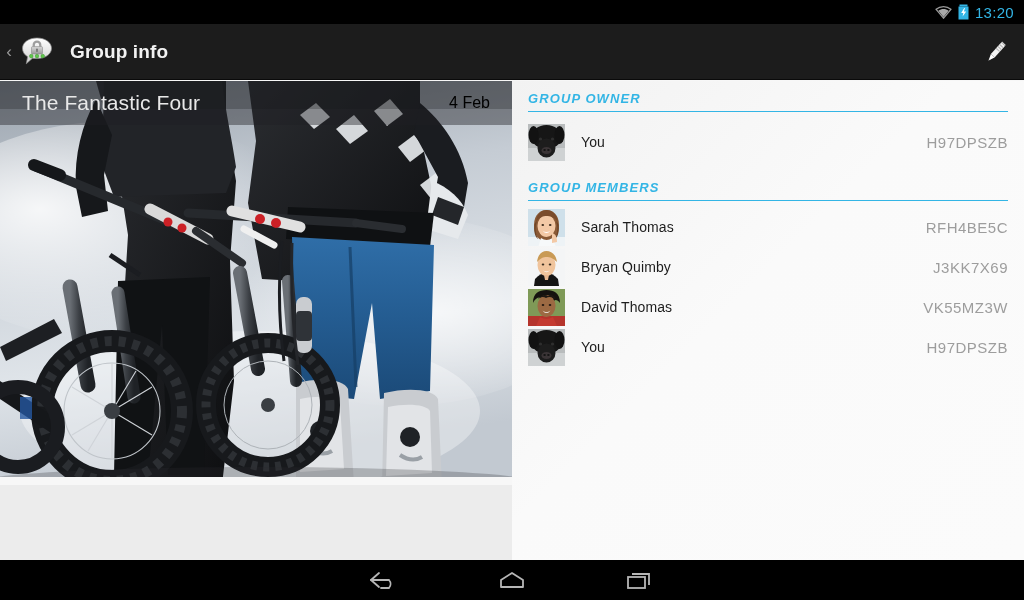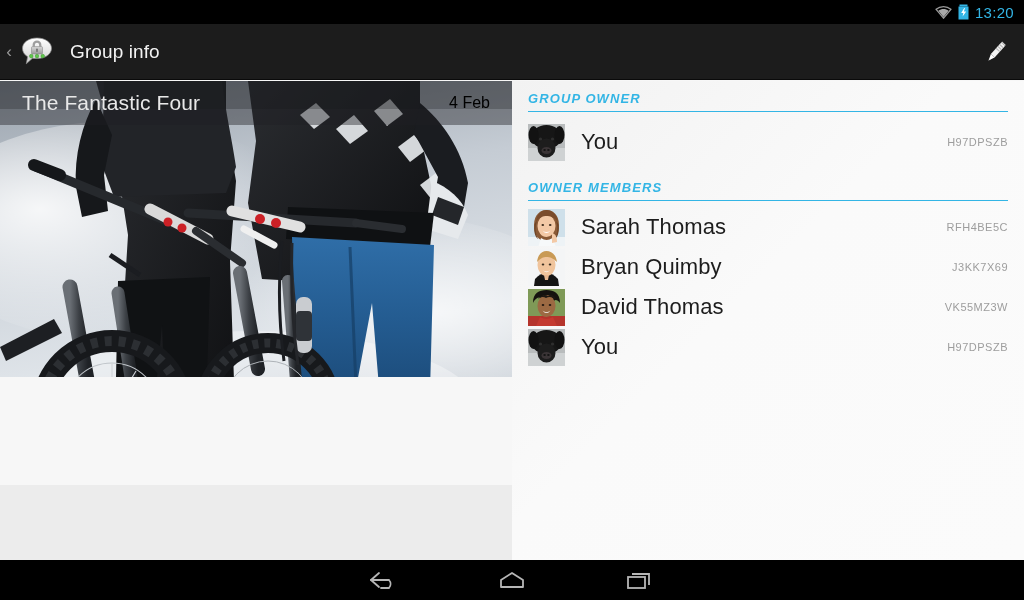--- a/index.html
+++ b/index.html
@@ -29,31 +29,31 @@
     background:#1c1c1c;
     border-bottom:1px solid #0a0a0a;
     display:flex; align-items:center;
   }
   .ab-up {
     width:16px; height:56px; display:flex; align-items:center; justify-content:center;
     color:#999; font-size:17px; line-height:1; padding-left:2px;
   }
   .ab-appicon { width:40px; height:40px; margin-left:1px; flex:none; position:relative; }
   .ab-title {
-    color:#f2f2f2; font-size:19px; margin-left:13px; font-weight:400;
+    color:#f2f2f2; font-size:19px; margin-left:13px; font-weight:700;
     letter-spacing:.1px;
   }
   .ab-spacer { flex:1; }
   .ab-action {
     width:56px; height:56px; display:flex; align-items:center; justify-content:center;
   }
 
   
   .photo-pane {
-    position:absolute; left:0; top:81px; width:512px; height:296px;
+    position:absolute; left:0; top:81px; width:512px; height:396px;
     overflow:hidden; background:#7d838c;padding-left:32px;
   }
   .photo-art { position:absolute; inset:0; }
   .photo-caption {
     position:absolute; left:0; top:0; width:512px; height:44px;
     background:rgba(30,32,36,0.42);
     display:flex; align-items:center; padding:0 22px;
   }
   .pc-title { color:#e8e8e8; font-size:21px; flex:1; letter-spacing:.1px; }
   .pc-date  { color:#000000; font-size:16px; }
@@ -79,25 +79,25 @@
     display:flex; align-items:center; height:40px; padding:0 16px;
     margin-top:0;
   }
   .member-row.first { margin-top:6px; }
   .avatar {
     width:37px; height:37px; flex:none; overflow:hidden; position:relative;
     background:#d8d8d8;
   }
   .av-art { position:absolute; inset:0; }
   .member-name {
-    font-size:22px; color:#1d1d1d; margin-left:16px; flex:1;
+    font-size:14px; color:#1d1d1d; margin-left:16px; flex:1;
     letter-spacing:.1px;
   }
   .member-id {
-    font-size:11px; color:#9d9d9d; letter-spacing:.5px;margin-left:48px;
+    font-size:15px; color:#9d9d9d; letter-spacing:.5px;margin-left:48px;
   }
   .owner-block .member-row { height:48px; }
   .members-block { margin-top:14px; }
   .members-block .member-row { height:40px; }
 
   
   .navbar {
     position:absolute; left:0; top:560px; width:1024px; height:40px;
     background:#000; display:flex; align-items:center; justify-content:center;
   }
@@ -334,21 +334,21 @@
             <ellipse cx="12.5" cy="15" rx="1.7" ry="1.5" fill="#2e2e2e"></ellipse>
             <ellipse cx="24.5" cy="15" rx="1.7" ry="1.5" fill="#2e2e2e"></ellipse>
           </svg>
         </div>
         <div class="member-name">You</div>
         <div class="member-id">H97DPSZB</div>
       </div>
     </div>
 
     <div class="members-block">
-      <div class="section-head">OWNER MEMBERS</div>
+      <div class="section-head">GROUP MEMBERS</div>
       <div class="section-rule"></div>
 
       <div class="member-row first">
         <div class="avatar">
           <svg class="av-art" width="37" height="37" viewBox="0 0 37 37">
             <rect width="37" height="37" fill="#cfe0ea"></rect>
             <rect y="28" width="37" height="9" fill="#eef3f6"></rect>
             <path d="M6 16 c0 -11 7 -15 12.5 -15 S31 5 31 16 c0 10 -4 16 -12.5 16 S6 26 6 16z" fill="#8a5a36"></path>
             <ellipse cx="18.5" cy="17" rx="9" ry="11" fill="#f3c9a6"></ellipse>
             <path d="M8 13 c1 -9 6 -12 10.5 -12 S29 4 30 13 c-4 -5 -8 -6 -11.5 -6 S12 8 8 13z" fill="#7a4c2c"></path>

